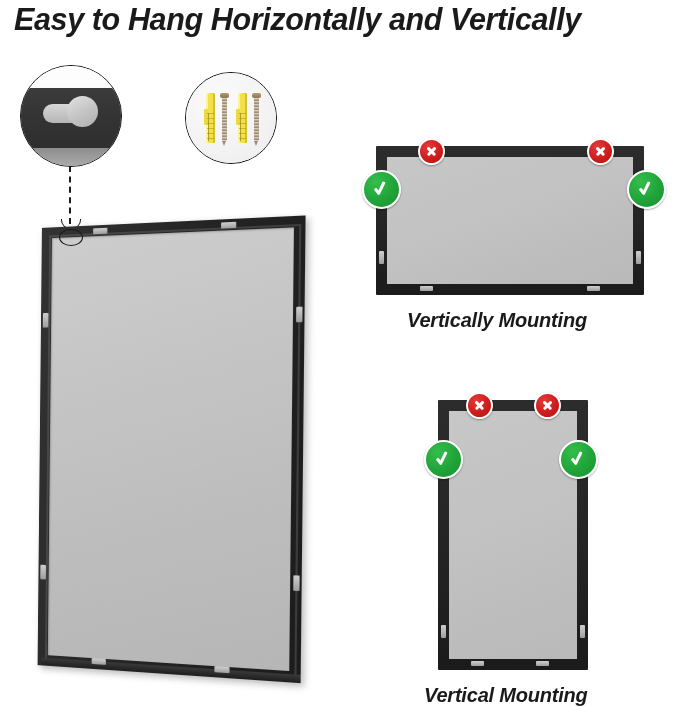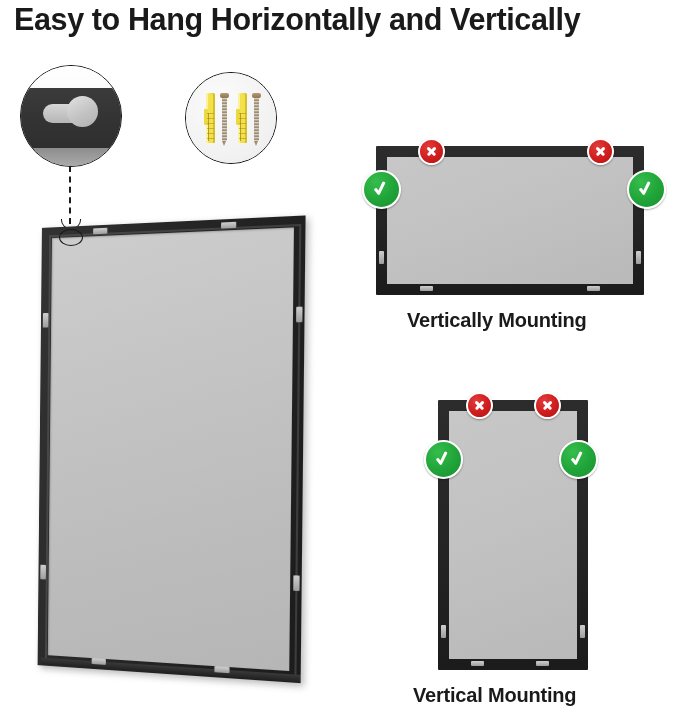--- a/index.html
+++ b/index.html
@@ -3,21 +3,21 @@
 <meta charset="utf-8">
 <style>
   html,body{margin:0;padding:0;}
   body{
     width:679px;height:714px;
     background:#ffffff;
     font-family:"Liberation Sans", sans-serif;
     overflow:hidden;
     position:relative;
   }
-  .stage{position:absolute;left:0;top:0;width:550px;height:714px;}
+  .stage{position:absolute;left:0;top:0;width:550px;height:714px;font-style:italic;}
 
   
   .title{
     position:absolute;left:14px;top:2px;width:655px;
     font-size:31px;font-weight:bold;color:#1a1a1a;
     letter-spacing:-0.4px;
     font-family:"Liberation Sans", sans-serif;
     transform:scaleX(0.985);transform-origin:left top;
     white-space:nowrap;
   }
@@ -157,21 +157,21 @@
     content:"";position:absolute;left:5.5px;top:12.5px;width:14px;height:2.8px;
     background:#fff;border-radius:1px;transform:rotate(-64deg);transform-origin:left center;
   }
 
   
   .caption{
     position:absolute;font-size:20px;font-weight:bold;color:#1a1a1a;
     white-space:nowrap;letter-spacing:-0.2px;
   }
   #caption-horizontal{left:407px;top:309px;}
-  #caption-vertical{left:413px;top:684px;}
+  #caption-vertical{left:424px;top:684px;}
 </style>
 </head>
 <body style="background: rgb(255, 255, 255);">
 
 <div class="stage">
 
   <div class="title">Easy to Hang Horizontally and Vertically</div>
 
   <div class="detail-circle" id="keyhole-circle">
     <div class="kh-top"></div>

